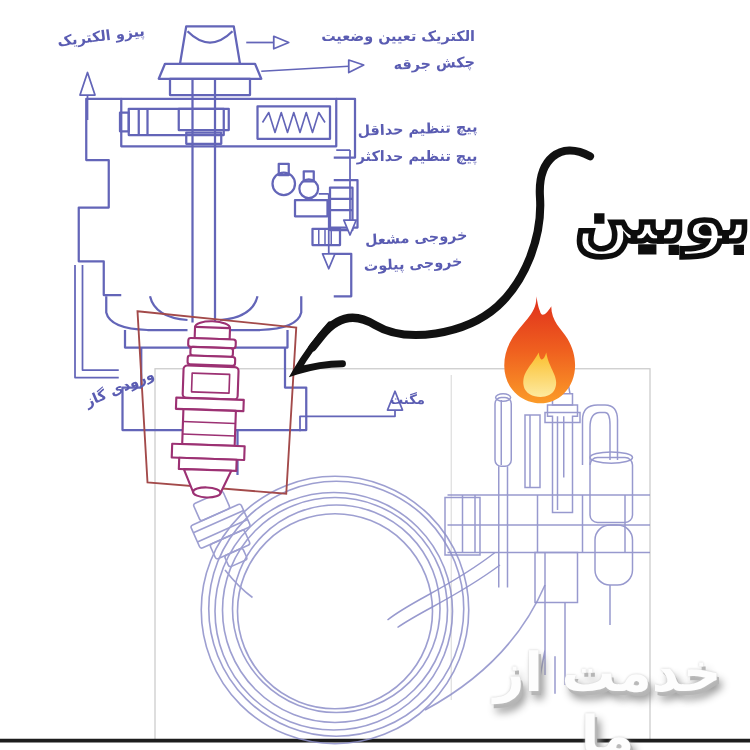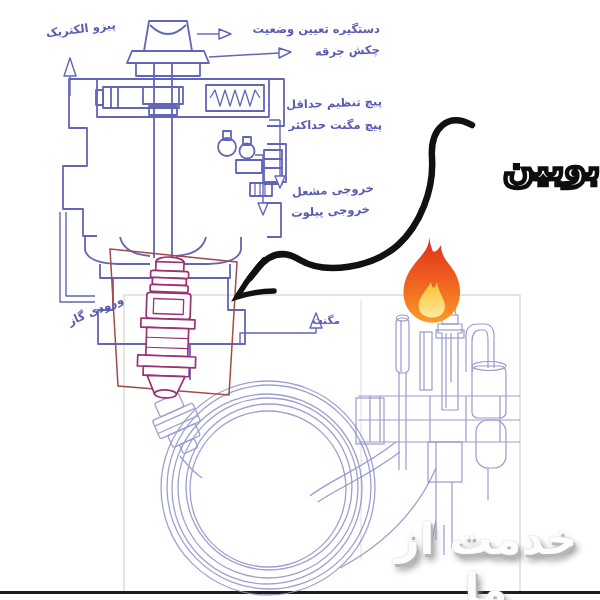--- a/index.html
+++ b/index.html
@@ -7,21 +7,21 @@
     width:600px;height:600px;position:relative;background:#ffffff;
     font-family:"DejaVu Sans",sans-serif;overflow:hidden;
   }
   .lbl{
     position:absolute;color:#5a5cb2;font-size:11.5px;font-weight:600;
     direction:rtl;line-height:1.15;white-space:nowrap;
   }
   .lbl.ra{text-align:right;}
   #bobbin-callout{
     position:absolute;left:480px;top:146px;width:120px;
-    font-size:36px;font-weight:bold;direction:rtl;text-align:right;
+    font-size:52px;font-weight:bold;direction:rtl;text-align:right;
     color:#ffffff;-webkit-text-stroke:4.5px #0d0d0d;letter-spacing:-1px;
   }
   #watermark{
     position:absolute;left:386px;top:514px;width:200px;
     font-size:43px;font-weight:bold;direction:rtl;text-align:center;
     color:#fdfdfd;
     text-shadow:0 0 2px #c9c9c9, 2px 3px 0 #b5b5b5, 4px 6px 7px #8f8f8f;
   }
   svg{position:absolute;left:0;top:0;}
 </style>
@@ -177,24 +177,24 @@
   </g>
 
   <g stroke="#111111" fill="none" stroke-linecap="round">
     <path d="M472,125 C448,112 430,128 432,158 C434,190 420,225 398,245
              C372,268 325,275 300,260 C284,250 270,253 258,268 L250,278" stroke-width="6.5"></path>
     <path d="M264,260 Q248,278 237,297 Q256,291 274,291" stroke-width="5.5"></path>
   </g>
 </svg>
 
 <div class="lbl" style="left:26px;top:24px;width:90px;transform:rotate(-7deg);">پیزو الکتریک</div>
-<div class="lbl ra" style="left:232px;top:23px;width:148px;">دستگیره تعیین وضعیت</div>
+<div class="lbl ra" style="left:232px;top:23px;width:148px;">الکتریک تعیین وضعیت</div>
 <div class="lbl ra" style="left:288px;top:45px;width:92px;transform:rotate(-2deg);">چکش جرقه</div>
 <div class="lbl ra" style="left:282px;top:97px;width:100px;transform:rotate(-2deg);">پیچ تنظیم حداقل</div>
-<div class="lbl ra" style="left:278px;top:119px;width:104px;">پیچ مگنت حداکثر</div>
+<div class="lbl ra" style="left:278px;top:119px;width:104px;">پیچ تنظیم حداکثر</div>
 <div class="lbl ra" style="left:290px;top:184px;width:84px;transform:rotate(-3deg);">خروجی مشعل</div>
 <div class="lbl ra" style="left:284px;top:205px;width:86px;transform:rotate(-3deg);">خروجی پیلوت</div>
 <div class="lbl" style="left:298px;top:280px;width:42px;font-size:10.5px;margin-top:34px;">مگنت</div>
 <div class="lbl" style="left:48px;top:308px;width:78px;transform:rotate(-23deg);">ورودی گاز</div>
 
 <div id="bobbin-callout">بوبین</div>
 
 <div id="watermark">خدمت از ما</div>
 
 </body></html>

